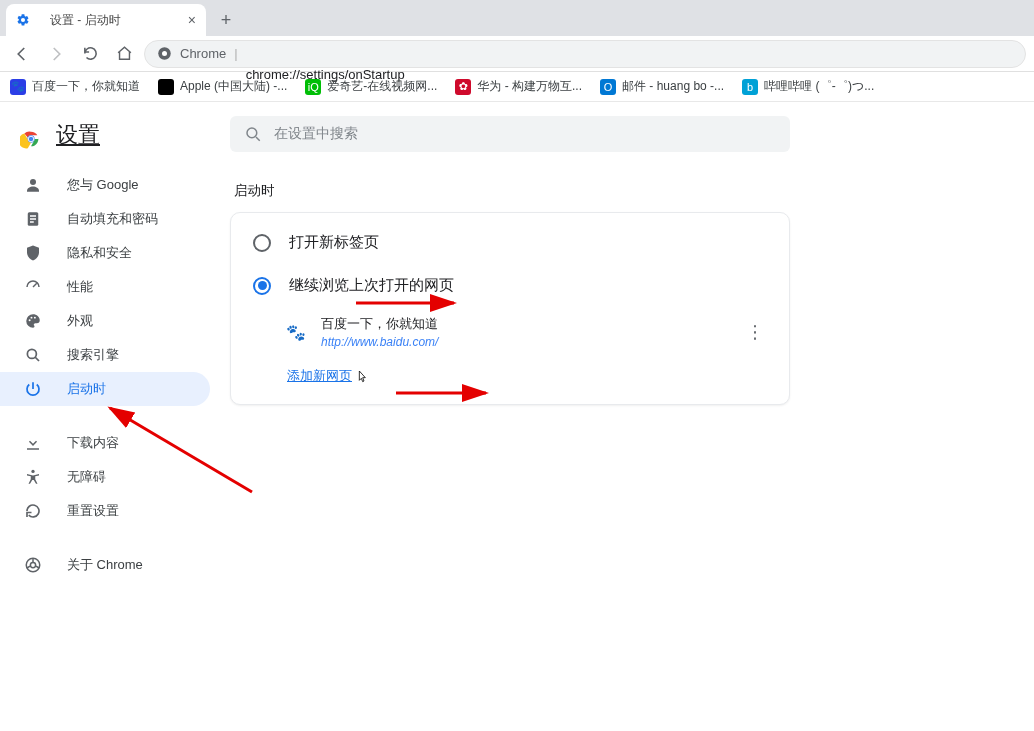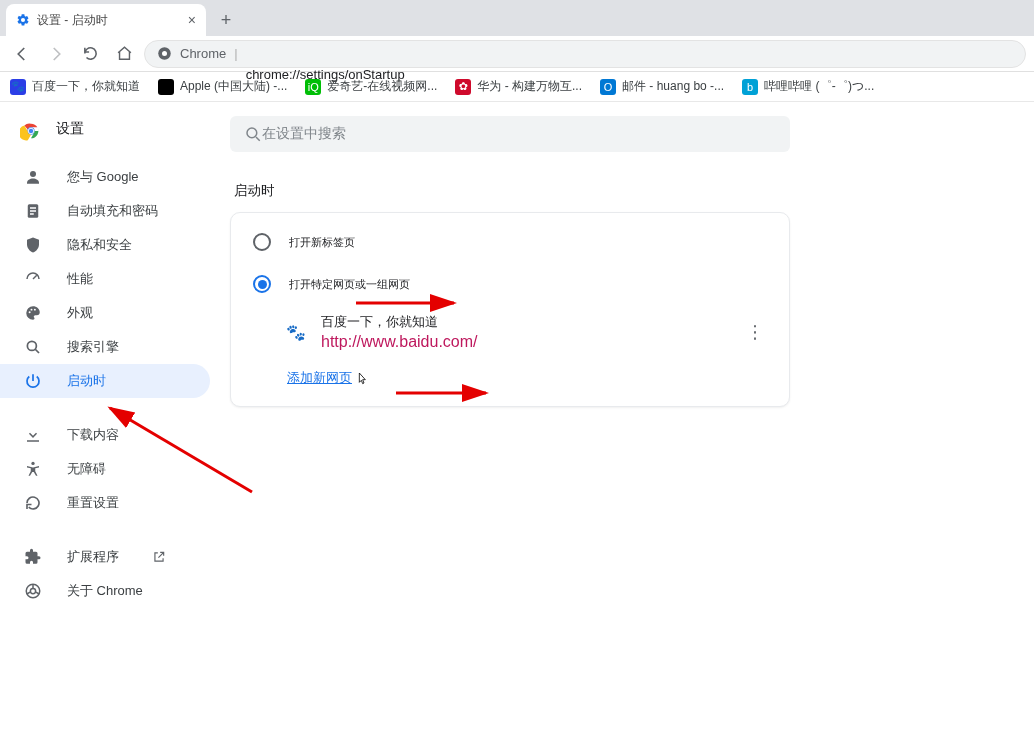--- a/index.html
+++ b/index.html
@@ -23,21 +23,21 @@
     padding-left: 6px;
   }
   .tab {
     background: #fff;
     height: 32px;
     width: 200px;
     border-radius: 8px 8px 0 0;
     display: flex;
     align-items: center;
     padding: 0 10px;
-    gap: 7px;
+    gap: 20px;
     font-size: 12px;
     color: #474747;
     position: relative;
   }
   .tab .close {
     margin-left: auto;
     font-size: 14px;
     color: #5f6368;
     cursor: pointer;
   }
@@ -111,24 +111,25 @@
   
   .settings-root {
     display:flex;
     height: calc(731px - 36px - 36px - 30px);
   }
   .left-col {
     width: 230px;
     padding: 14px 0 0 0;
   }
   .settings-header {
-    display:flex; align-items:flex-start; gap:14px;
+    display:flex; align-items:flex-end; gap:14px;
     padding: 4px 20px 18px 20px;
-    font-size: 14px;
+    font-size: 22px;
     color:#202124;
+    text-decoration:underline;
   }
   .chrome-logo {
     width:22px; height:22px;
   }
   .nav-list { list-style:none; }
   .nav-item {
     display:flex; align-items:center; gap:25px;
     height:34px;
     padding: 0 0 0 24px;
     color:#3c4043;
@@ -150,21 +151,21 @@
   .main-col {
     flex:1;
     padding: 14px 0 0 0;
   }
   .search-box {
     width: 560px;
     height: 36px;
     background:#f1f3f4;
     border-radius:6px;
     display:flex; align-items:center;
-    padding:0 14px; gap:0;
+    padding:0 14px; gap:12px;
     color:#80868b;
     font-size:14px;
   }
   .section-title {
     margin: 30px 0 12px 4px;
     font-size: 13.5px;
     color:#202124;
   }
   .card {
     width: 560px;
@@ -172,21 +173,21 @@
     border-radius:10px;
     box-shadow: 0 1px 2px rgba(60,64,67,0.08);
     padding: 8px 0;
     background:#fff;
   }
   .radio-row {
     display:flex; align-items:center;
     padding: 12px 22px;
     gap: 18px;
     cursor:pointer;
-    font-size:11px;
+    font-size:15px;
     color:#202124;
   }
   .radio {
     width:18px; height:18px; border:2px solid #5f6368; border-radius:50%;
     display:flex; align-items:center; justify-content:center;
     flex-shrink:0;
   }
   .radio.sel { border-color:#1a73e8; }
   .radio.sel::after {
     content:""; width:9px; height:9px; background:#1a73e8; border-radius:50%;
@@ -195,21 +196,21 @@
     display:flex; align-items:center;
     padding: 8px 22px 8px 56px;
     gap: 16px;
   }
   .favicon {
     width:18px; height:18px; border-radius:3px;
     display:flex; align-items:center; justify-content:center;
     flex-shrink:0;
   }
   .site-text .t { font-size:13px; color:#202124; }
-  .site-text .u { font-size:16px; color:#be185d; margin-top:2px; }
+  .site-text .u { font-size:12px; color:#3b82f6; margin-top:2px;font-style:italic; }
   .dots {
     margin-left:auto; color:#5f6368; cursor:pointer;
     width:24px; text-align:center; font-size:18px;
   }
   .link-row {
     padding: 10px 22px 10px 56px;
   }
   .blue-link {
     color:#1a73e8; text-decoration:underline;
     font-size:13px;
@@ -410,33 +411,20 @@
               <path d="M4 12a8 8 0 1 1 2.3 5.6M4 20v-6h6"></path>
             </svg>
           </span>
           <span>重置设置</span>
         </li>
       </ul>
     <div class="nav-gap"></div>
     <ul class="nav-list" id="nav3">
         <li class="nav-item">
           <span class="ni-ico">
-            <svg width="18" height="18" viewBox="0 0 24 24" fill="#5f6368">
-              <path d="M20 11h-2V7a2 2 0 0 0-2-2h-4V3a2 2 0 1 0-4 0v2H4a2 2 0 0 0-2 2v4h2a2 2 0 1 1 0 4H2v4a2 2 0 0 0 2 2h4v-2a2 2 0 1 1 4 0v2h4a2 2 0 0 0 2-2v-4h2a2 2 0 1 0 0-4z"></path>
-            </svg>
-          </span>
-          <span>扩展程序</span>
-          <span class="open-new-ico" style="margin-left:8px">
-            <svg width="14" height="14" viewBox="0 0 24 24" fill="none" stroke="#5f6368" stroke-width="2">
-              <path d="M14 4h6v6M20 4l-9 9M19 14v5H5V5h5"></path>
-            </svg>
-          </span>
-        </li>
-        <li class="nav-item">
-          <span class="ni-ico">
             <svg width="18" height="18" viewBox="0 0 24 24" fill="none" stroke="#5f6368" stroke-width="2">
               <circle cx="12" cy="12" r="9"></circle>
               <circle cx="12" cy="12" r="3.5"></circle>
               <path d="M12 3v5M3.8 16l4.3-2.5M20.2 16l-4.3-2.5"></path>
             </svg>
           </span>
           <span>关于 Chrome</span>
         </li>
       </ul>
   </div>
@@ -454,21 +442,21 @@
 
     <div class="section-title">启动时</div>
 
     <div class="card">
       <div class="radio-row">
         <span class="radio"></span>
         <span>打开新标签页</span>
       </div>
       <div class="radio-row">
         <span class="radio sel"></span>
-        <span>打开特定网页或一组网页</span>
+        <span>继续浏览上次打开的网页</span>
       </div>
 
       <div class="site-row">
         <span class="favicon" style="color:#2b3ee6;font-size:16px">🐾</span>
         <div class="site-text">
           <div class="t">百度一下，你就知道</div>
           <div class="u">http://www.baidu.com/</div>
         </div>
         <div class="dots">⋮</div>
       </div>

